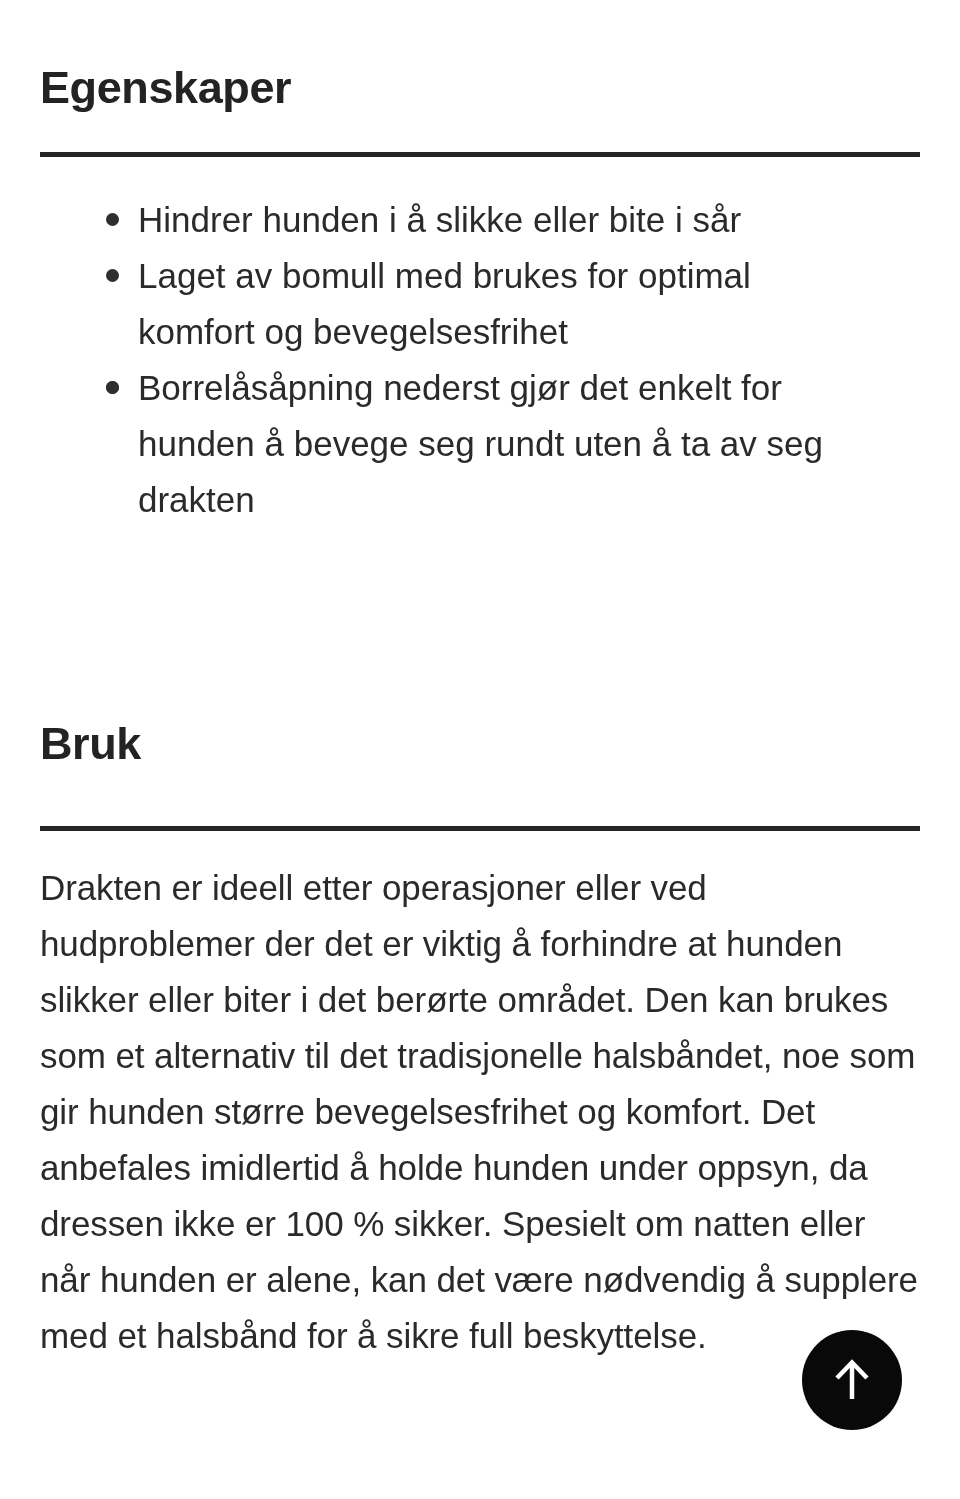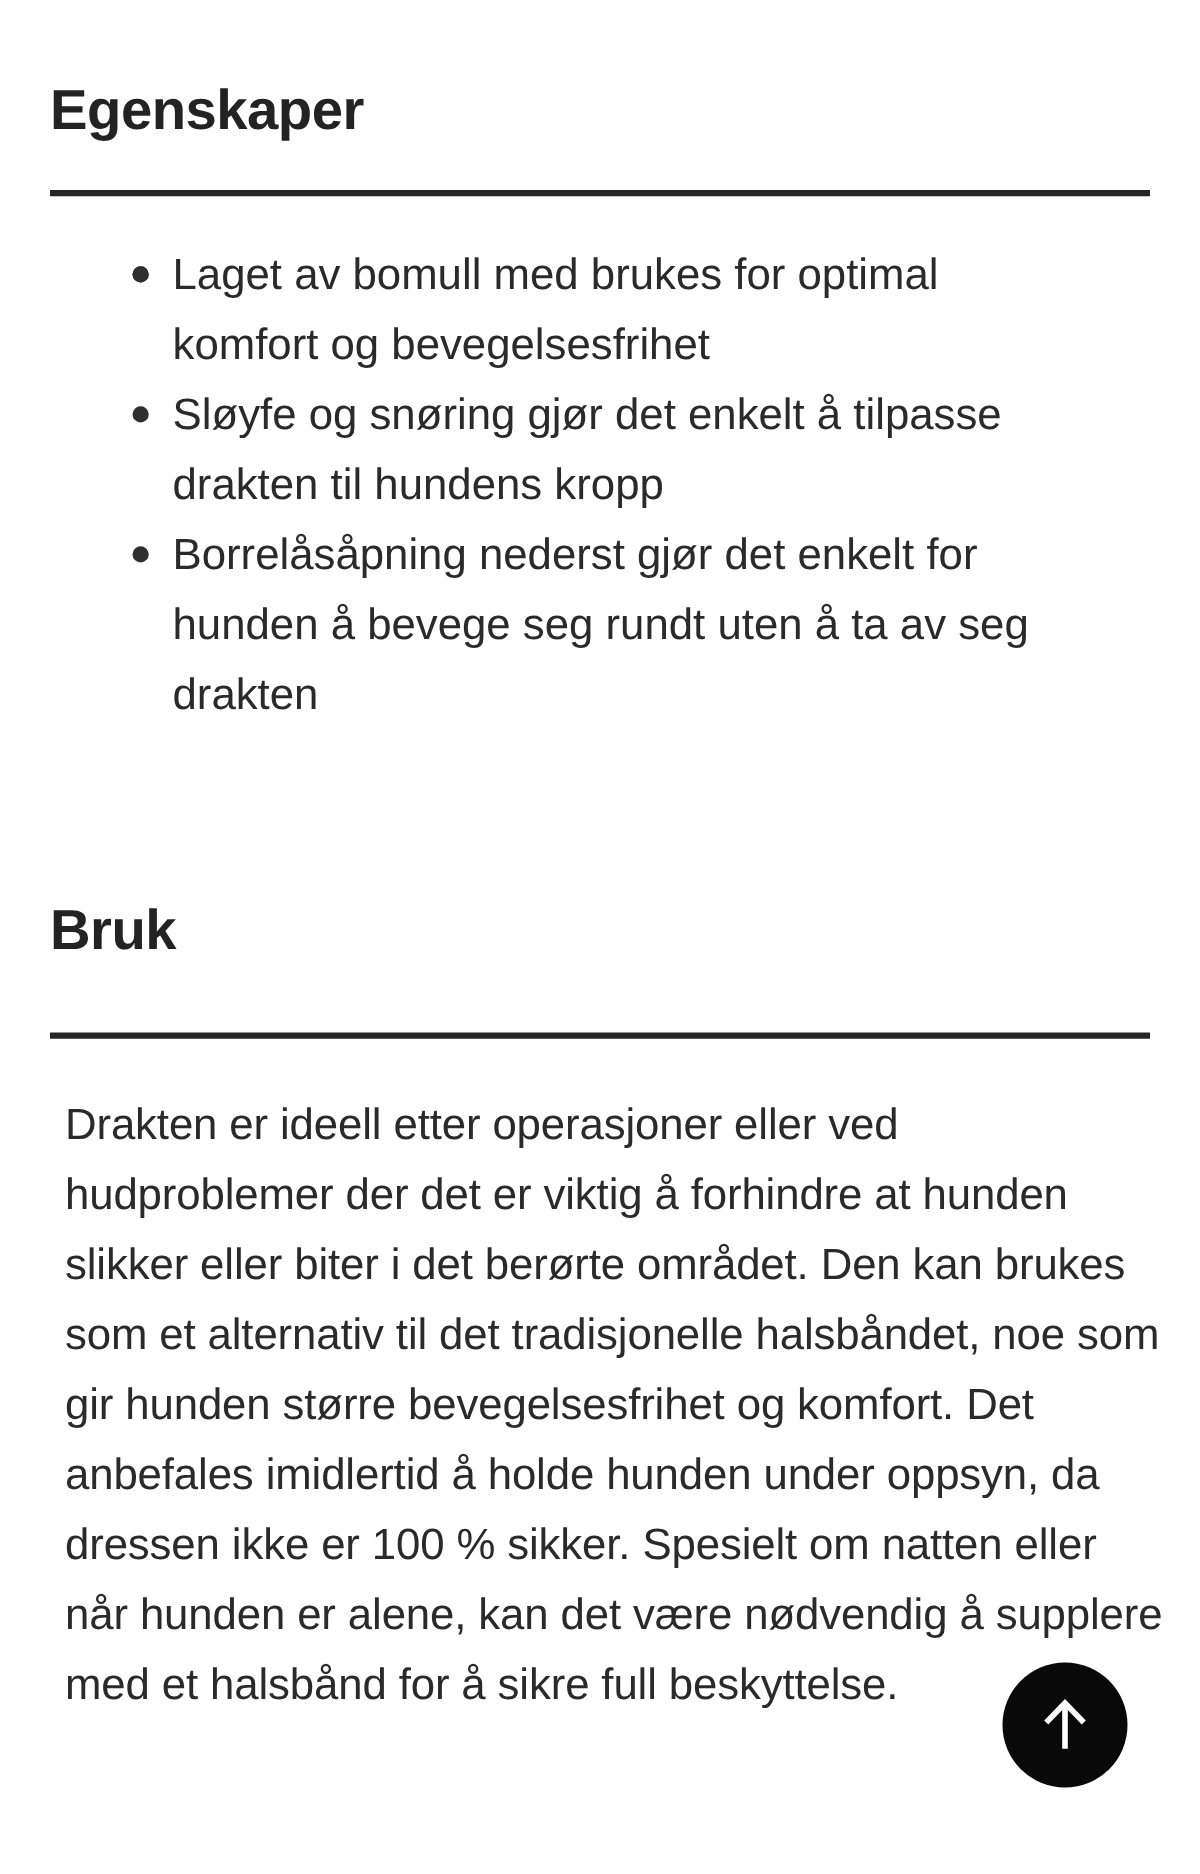--- a/index.html
+++ b/index.html
@@ -73,21 +73,21 @@
     border-radius: 50%;
     background: #2f2f2f;
   }
 
   
   .body-text {
     font-size: 35px;
     line-height: 56px;
     font-weight: 400;
     color: #2a2a2a;
-    margin: 12px;
+    margin: 0;
     max-width: 884px;
     letter-spacing: -0.1px;
   }
 
   
   .block-egenskaper-title { position: absolute; left: 40px; top: 62px; }
   .block-egenskaper-rule  { position: absolute; left: 40px; top: 152px; }
   .block-egenskaper-list  { position: absolute; left: 40px; top: 192px; }
 
   .block-bruk-title { position: absolute; left: 40px; top: 718px; }
@@ -124,30 +124,30 @@
   <section>
 
     <h2 class="section-heading block-egenskaper-title">Egenskaper</h2>
 
     <div class="divider block-egenskaper-rule"></div>
 
     <ul class="feature-list block-egenskaper-list">
 
       <li class="feature-item">
         <span class="bullet"></span>
+        <span>Hindrer hunden i å slikke eller bite i sår</span>
       </li>
 
       <li class="feature-item">
         <span class="bullet"></span>
         <span>Laget av bomull med brukes for optimal komfort og bevegelsesfrihet</span>
       </li>
 
       <li class="feature-item">
         <span class="bullet"></span>
-        <span>Sløyfe og snøring gjør det enkelt å tilpasse drakten til hundens kropp</span>
       </li>
 
       <li class="feature-item">
         <span class="bullet"></span>
         <span>Borrelåsåpning nederst gjør det enkelt for hunden å bevege seg rundt uten å ta av seg drakten</span>
       </li>
 
     </ul>
   </section>
 

